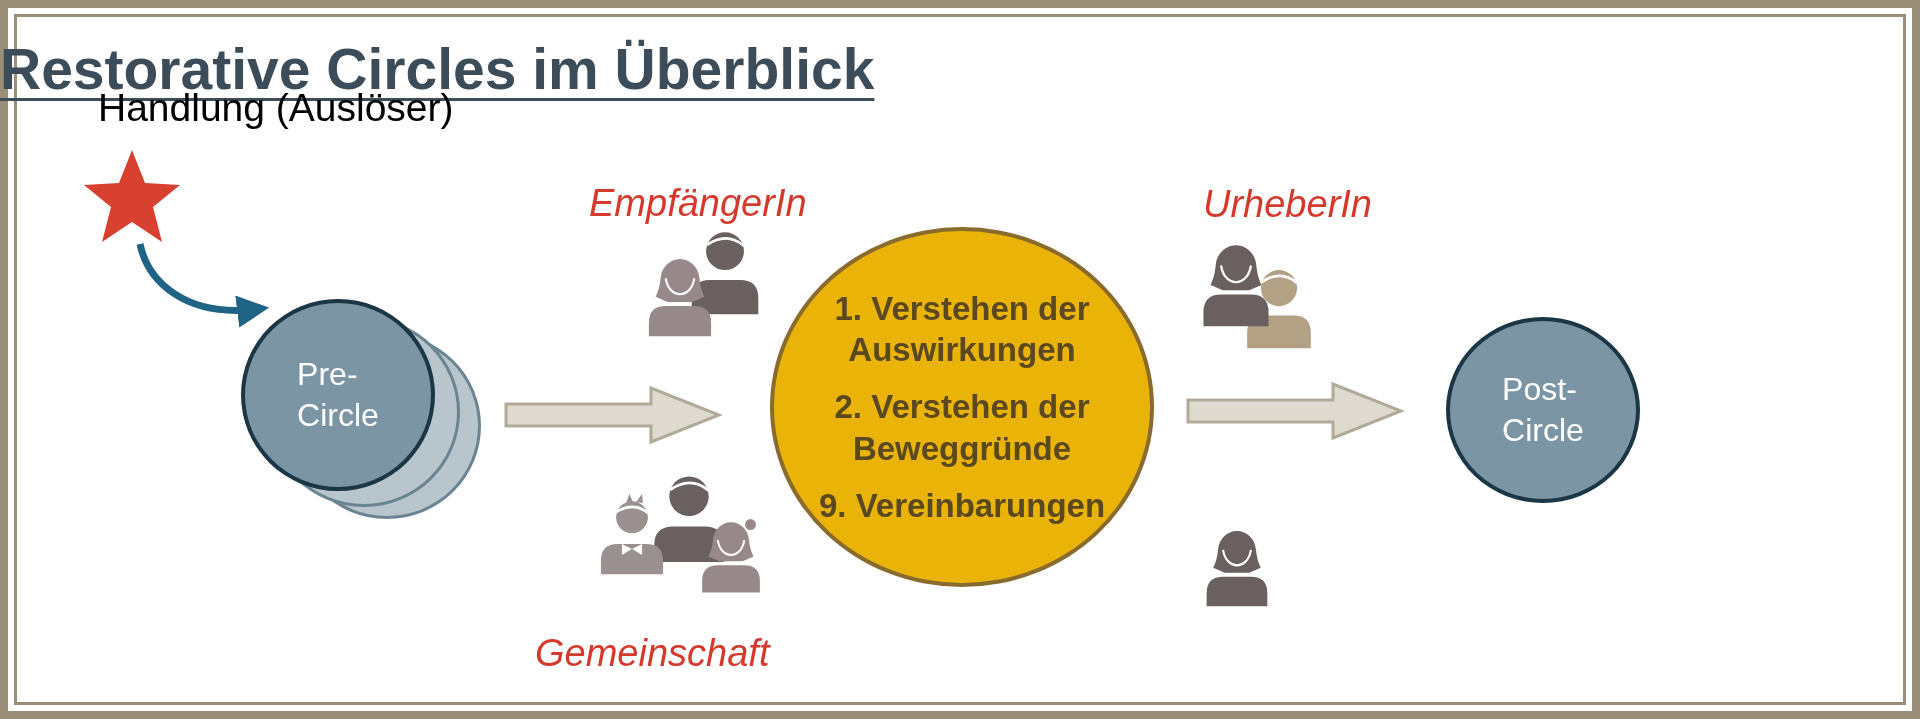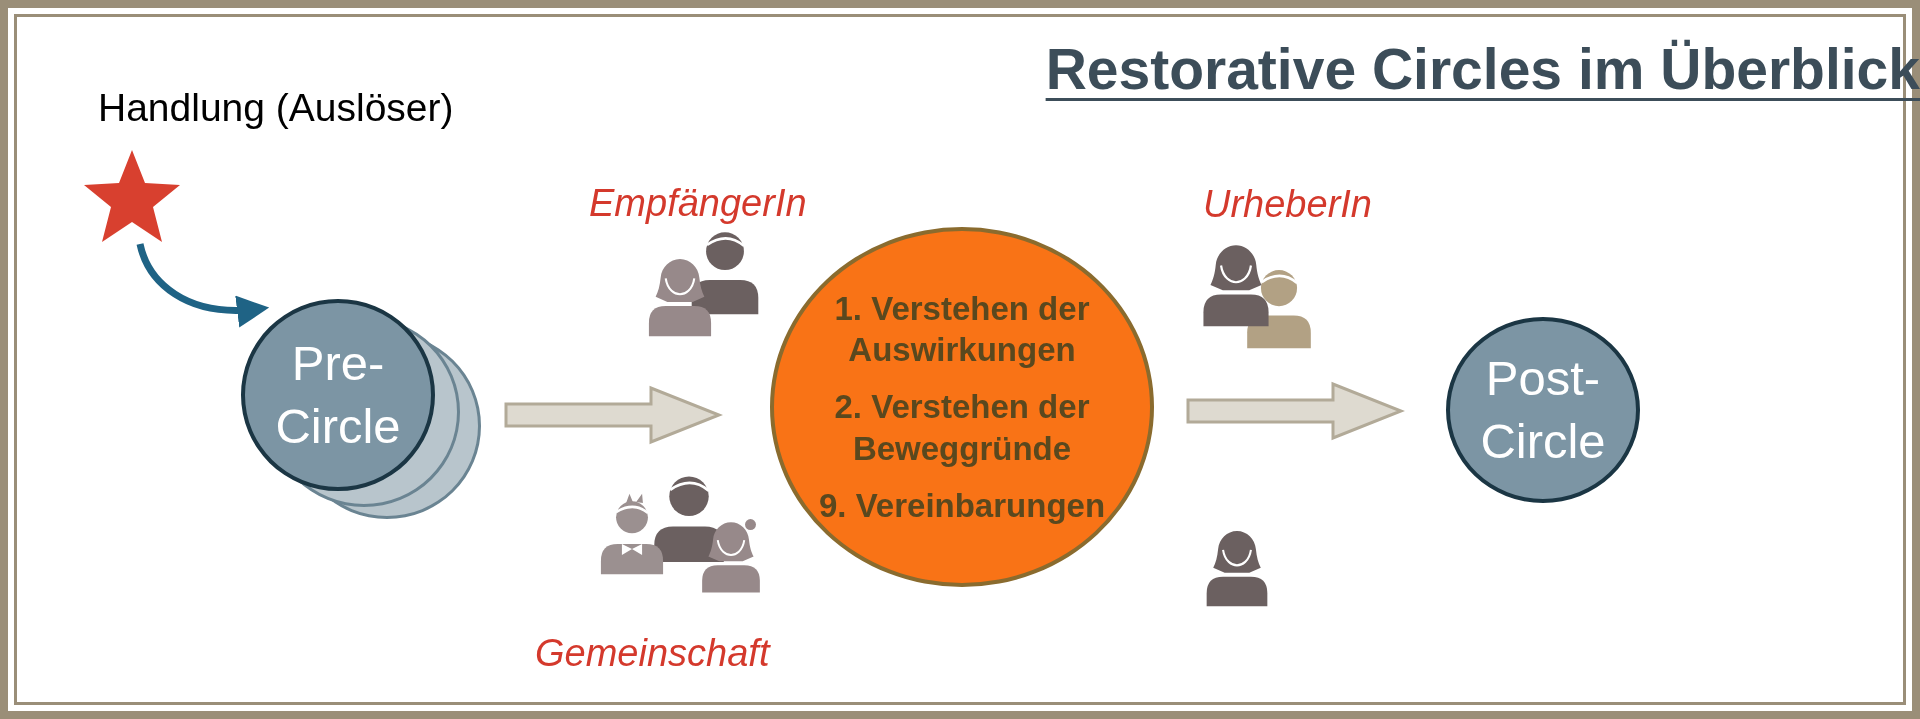--- a/index.html
+++ b/index.html
@@ -4,49 +4,49 @@
 <style>
   html,body{margin:0;padding:0;background:#fff;}
   .stage{
     position:relative;width:1920px;height:719px;background:#ffffff;
     font-family:"Liberation Sans",sans-serif;overflow:hidden;
   }
   .frame-outer{position:absolute;inset:0;border:8px solid #9A8E78;pointer-events:none;}
   .frame-inner{position:absolute;inset:14px;border:3px solid #9A8E78;pointer-events:none;}
 
   .title{
-    position:absolute;left:0;right:0;top:36px;text-align:right;
+    position:absolute;left:0;right:0;top:36px;text-align:left;
     font-size:57px;font-weight:bold;color:#3C4D59;letter-spacing:0px;
     text-decoration:underline;text-decoration-thickness:3px;text-underline-offset:9px;
   }
   .trigger-label{
     position:absolute;left:98px;top:86px;font-size:39px;color:#000000;
   }
   .star{position:absolute;left:82px;top:150px;width:100px;height:96px;}
   .curve-arrow{position:absolute;left:128px;top:236px;width:170px;height:104px;overflow:visible;}
 
   .circle{
     position:absolute;border-radius:50%;display:flex;align-items:center;justify-content:center;
-    text-align:center;color:#fff;font-size:49px;line-height:1.28;white-space:pre-line;
+    color:#fff;font-size:32px;line-height:1.28;white-space:pre-line;
   }
   .circle-main{background:#7C95A4;border:4px solid #1B3644;}
   .circle-back{position:absolute;border-radius:50%;background:#B8C5CC;border:3px solid #6A8492;}
 
   .pre-back2{left:293px;top:333px;width:182px;height:180px;}
   .pre-back1{left:268px;top:317px;width:186px;height:184px;}
   .pre-main{left:241px;top:299px;width:186px;height:184px;}
   .post-main{left:1446px;top:317px;width:186px;height:178px;}
 
   .block-arrow{position:absolute;width:220px;height:62px;}
   .block-arrow-left{left:503px;top:384px;}
   .block-arrow-right{left:1185px;top:380px;}
 
   .gold-circle{
     position:absolute;left:770px;top:227px;width:384px;height:360px;border-radius:50%;
-    background:#f97316;border:4px solid #8A6B2E;box-sizing:border-box;
+    background:#eab308;border:4px solid #8A6B2E;box-sizing:border-box;
     display:flex;flex-direction:column;align-items:center;justify-content:center;gap:16px;
     padding:0 38px;
   }
   .gold-item{font-size:33px;font-weight:bold;color:#5A481E;text-align:center;line-height:1.25;}
 
   .role-label{position:absolute;font-size:38px;font-style:italic;color:#D4392C;white-space:nowrap;}
   .label-empfaengerin{left:552px;top:182px;margin-left:37px;}
   .label-gemeinschaft{left:535px;top:632px;}
   .label-urheberin{left:1203px;top:183px;}
   .label-facilitatorin{left:1202px;top:634px;}

